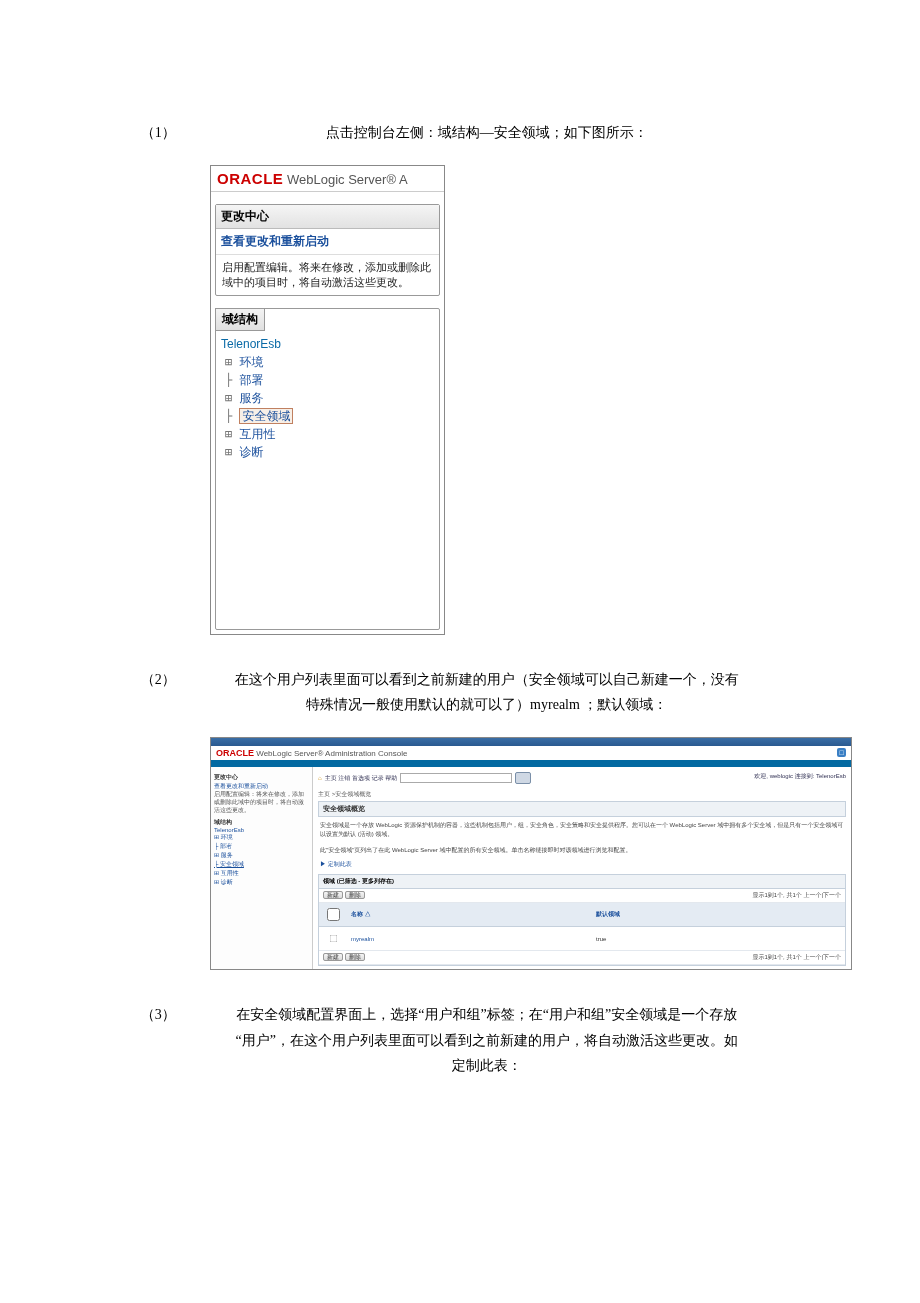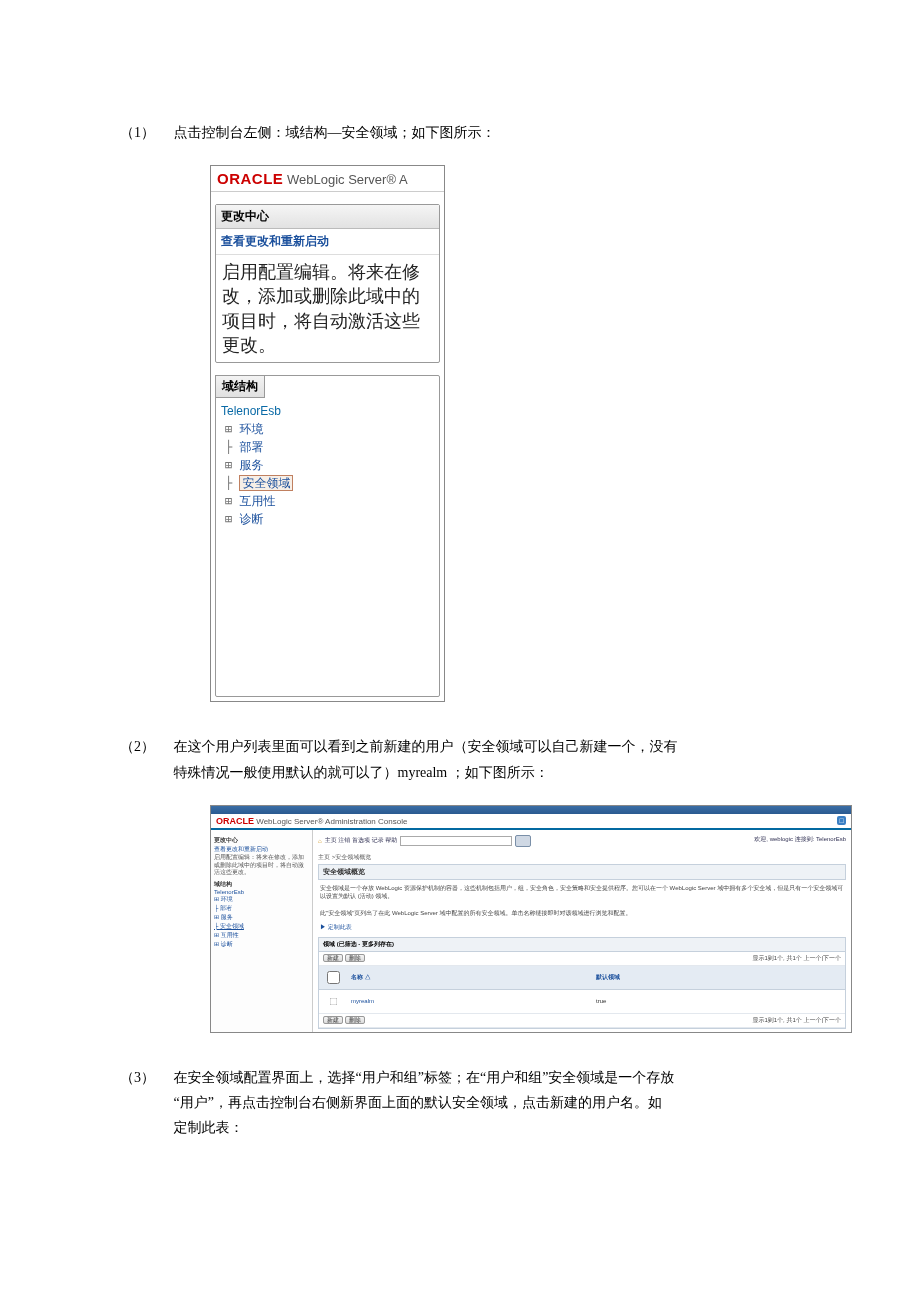--- a/index.html
+++ b/index.html
@@ -9,20 +9,21 @@
     margin: 0;
     padding: 0;
     width: 920px;
   }
   .page {
     padding: 120px 120px 40px 120px;
   }
   .step {
     margin-bottom: 20px;
     line-height: 1.8;
+    text-align: center;
   }
   .step-label {
     display: inline-block;
     width: 50px;
     vertical-align: top;
   }
   .step-text {
     display: inline-block;
     width: 600px;
     vertical-align: top;
@@ -63,21 +64,21 @@
     border-bottom: 1px solid #bbb;
   }
   .shot1 .panel-link {
     padding: 4px 5px;
     color: #1a4f9c;
     font-weight: bold;
     border-bottom: 1px solid #ddd;
   }
   .shot1 .panel-body {
     padding: 5px 6px;
-    font-size: 18px;
+    font-size: 11px;
     color: #222;
     line-height: 1.35;
   }
   .shot1 .tree {
     margin: 12px 4px 4px 4px;
     border: 1px solid #999;
     border-radius: 2px;
     height: 320px;
   }
   .shot1 .tree-head {
@@ -119,21 +120,21 @@
     font-family: Arial, sans-serif;
     font-size: 7px;
     background: #fff;
   }
   .shot2 .topbar {
     background: linear-gradient(#3a6ea5, #2a5a90);
     height: 8px;
   }
   .shot2 .header {
     padding: 2px 5px;
-    border-bottom: 2px solid #0369a1;
+    border-bottom: 7px solid #0369a1;
     display: flex;
     justify-content: space-between;
     align-items: flex-start;
   }
   .shot2 .logo-oracle2 {
     color: #c00;
     font-weight: bold;
     font-size: 9px;
   }
   .shot2 .logo-rest2 {
@@ -297,21 +298,21 @@
     </div>
   </div>
 
   <br><br>
 
   
   <div class="step">
     <span class="step-label">（2）</span>
     <span class="step-text">
       <span>在这个用户列表里面可以看到之前新建的用户（安全领域可以自己新建一个，没有</span><br>
-      <span>特殊情况一般使用默认的就可以了）myrealm ；如下图所示：</span>
+      <span>特殊情况一般使用默认的就可以了）myrealm ；默认领域：</span>
     </span>
   </div>
 
   
   <div class="shot2">
     <div class="topbar"></div>
     <div class="header">
       <div>
         <span class="logo-oracle2">ORACLE</span><span class="logo-rest2"> WebLogic Server® Administration Console</span>
       </div>
@@ -381,18 +382,18 @@
     </div>
   </div>
 
   <br><br>
 
   
   <div class="step">
     <span class="step-label">（3）</span>
     <span class="step-text">
       <span>在安全领域配置界面上，选择“用户和组”标签；在“用户和组”安全领域是一个存放</span><br>
-      <span>“用户”，再点击控制台右侧新界面上面的默认安全领域，点击新建的用户名。如</span><br>
+      <span>“用户”，在这个用户列表里面可以看到之前新建的用户，将自动激活这些更改。如</span><br>
       <span>定制此表：</span>
     </span>
   </div>
 
 </div>
 
 </body></html>

